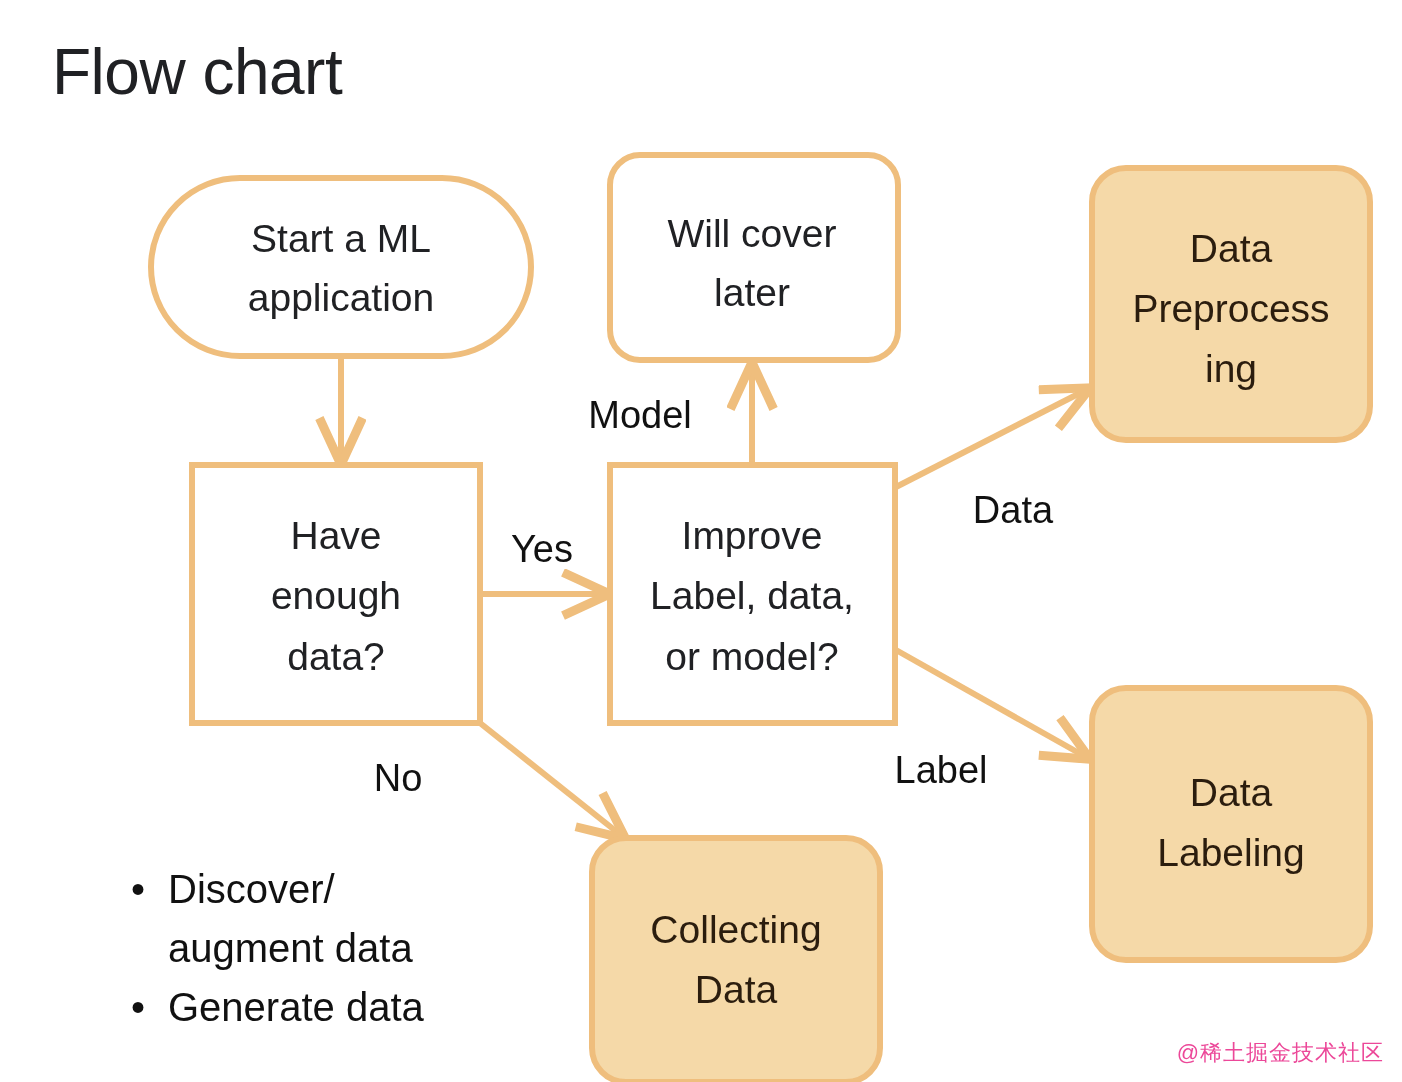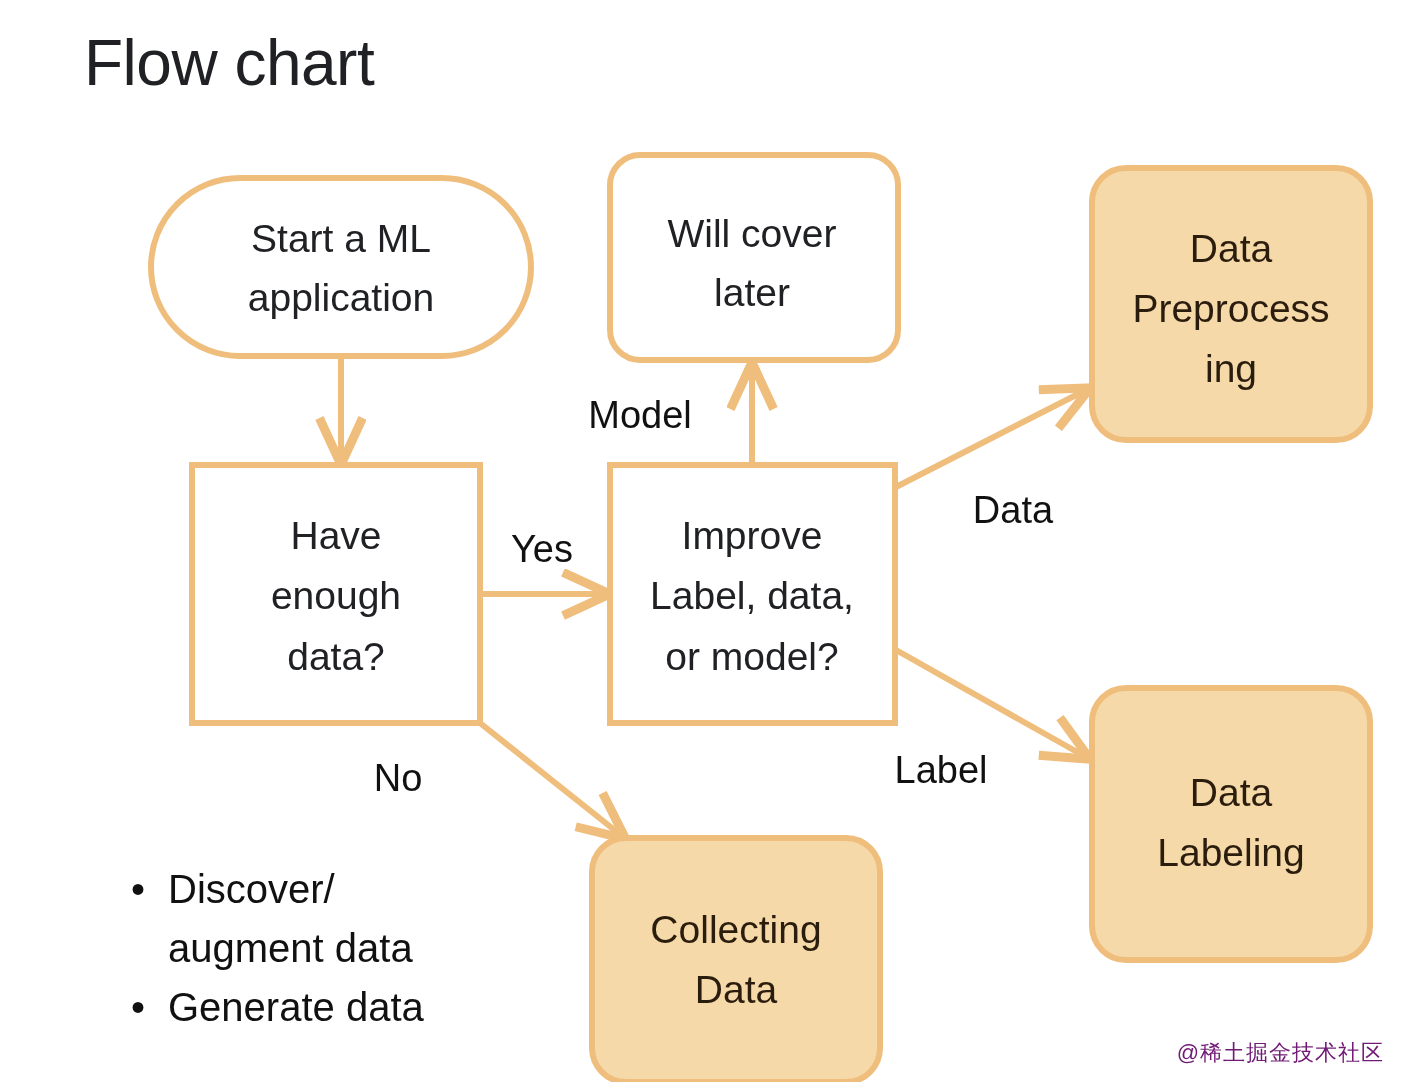--- a/index.html
+++ b/index.html
@@ -11,28 +11,27 @@
     width: 1402px;
     height: 1082px;
     overflow: hidden;
     font-family: "Liberation Sans", sans-serif;
     color: #202124;
     position: relative;
   }
   #page-title {
     position: absolute;
     left: 52px;
-    top: 28px;
+    top: 37px;
     font-size: 64px;
     font-weight: 400;
     letter-spacing: -0.5px;
     color: #202124;
     line-height: 1.1;
     white-space: pre;
-    margin-left: 32px;
   }
   #flow-svg {
     position: absolute;
     left: 0;
     top: 0;
     width: 1402px;
     height: 1082px;
   }
   .node-text {
     font-family: "Liberation Sans", sans-serif;
@@ -61,21 +60,21 @@
     font-family: "Liberation Sans", sans-serif;
     font-size: 40px;
     fill: #111111;
   }
   #watermark {
     position: absolute;
     right: 18px;
     bottom: 14px;
     font-family: "Liberation Sans", sans-serif;
     font-size: 22px;
-    color: #701a75;
+    color: #ec4899;
     letter-spacing: 1px;
     white-space: pre;
   }
 </style>
 </head>
 <body>
 
 <div id="page-title">Flow chart</div>
 
 <svg id="flow-svg" viewBox="0 0 1402 1082">

